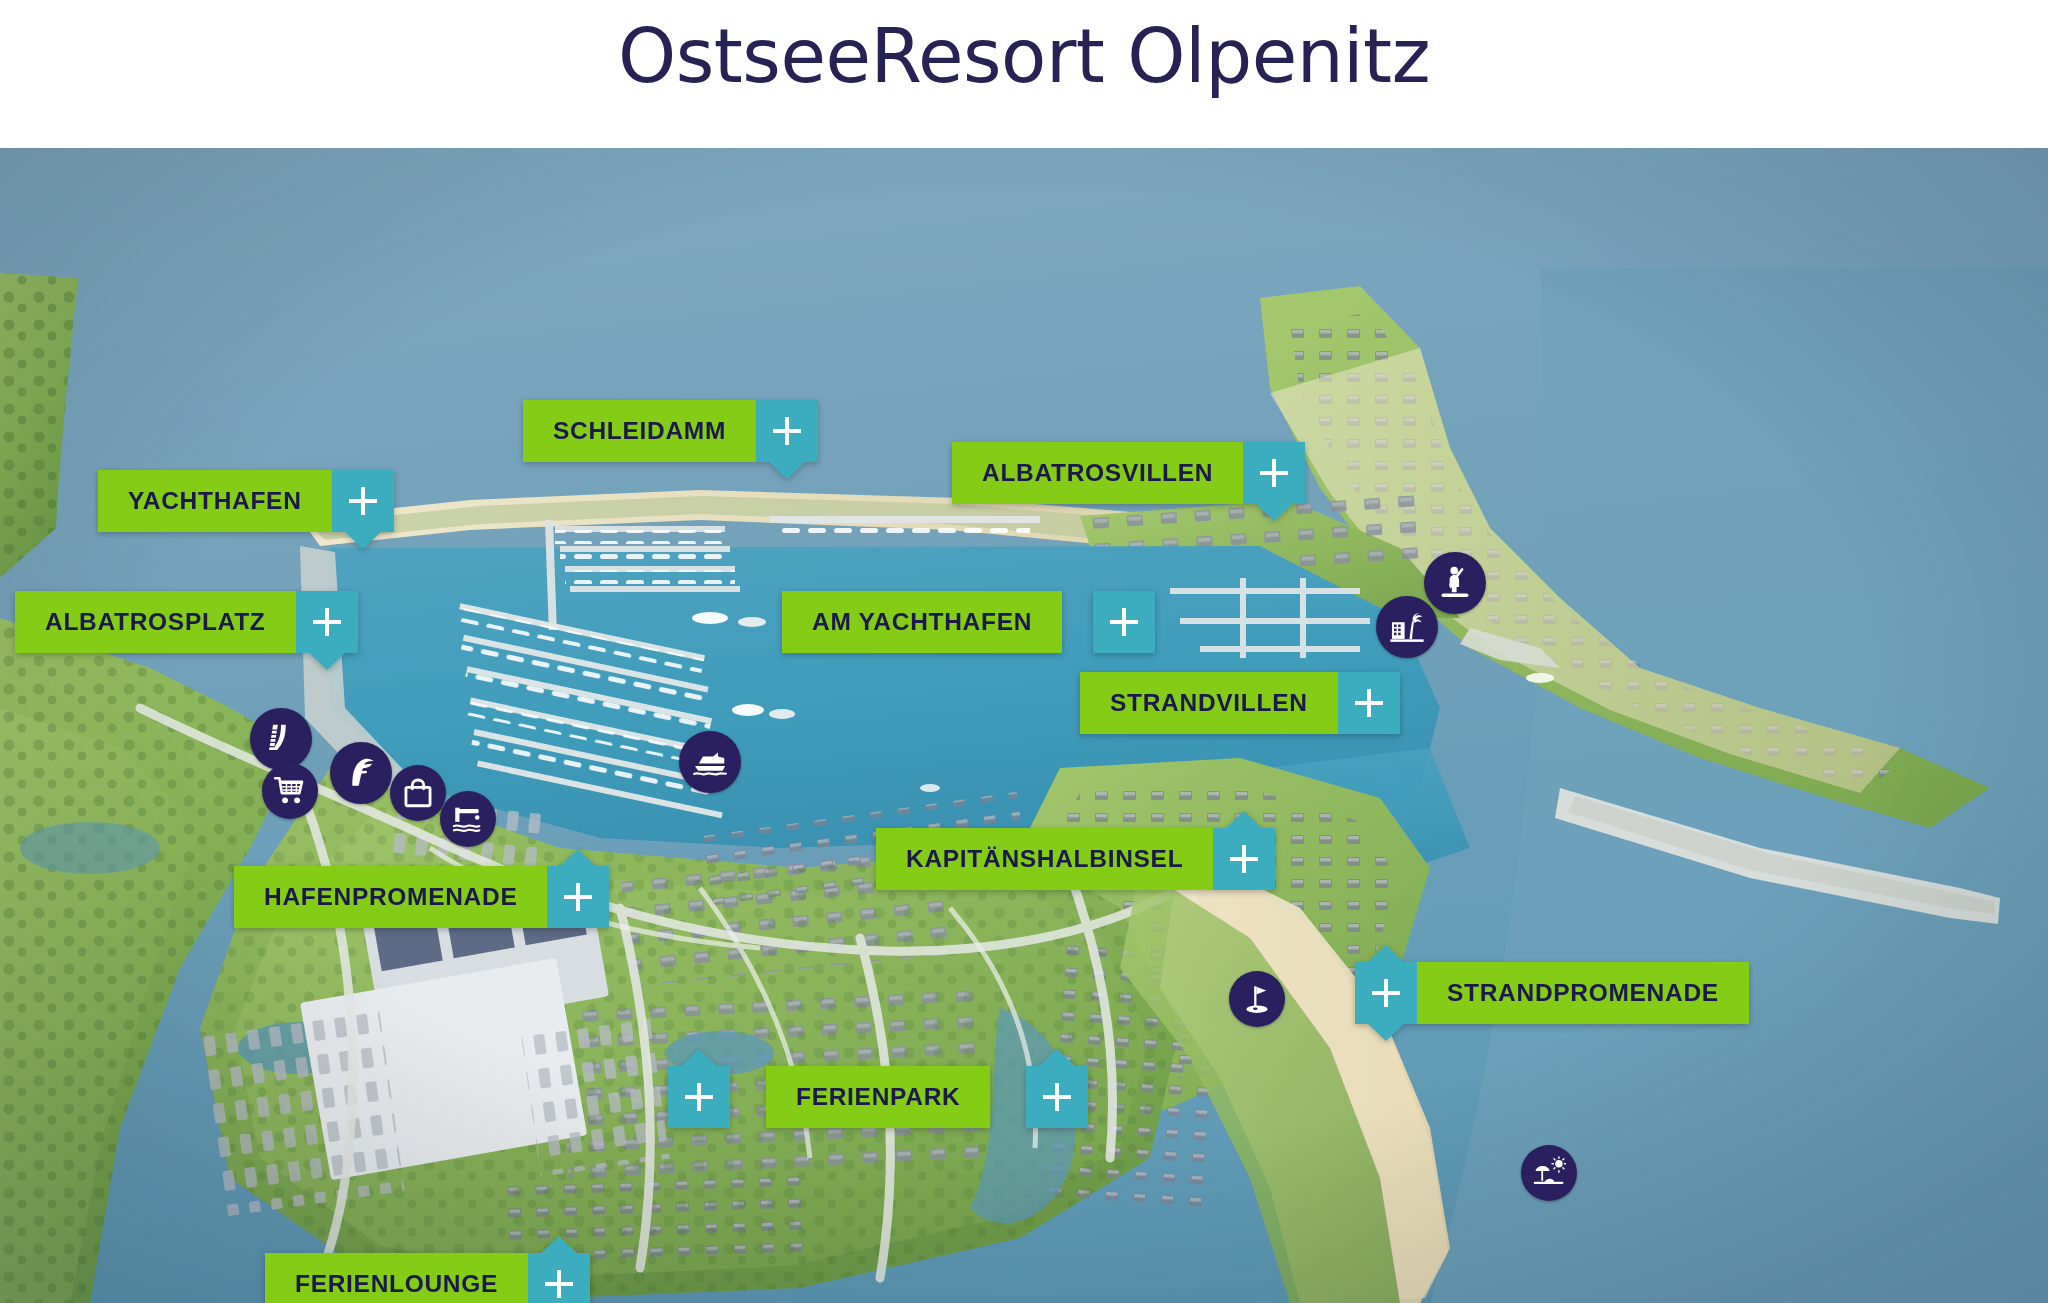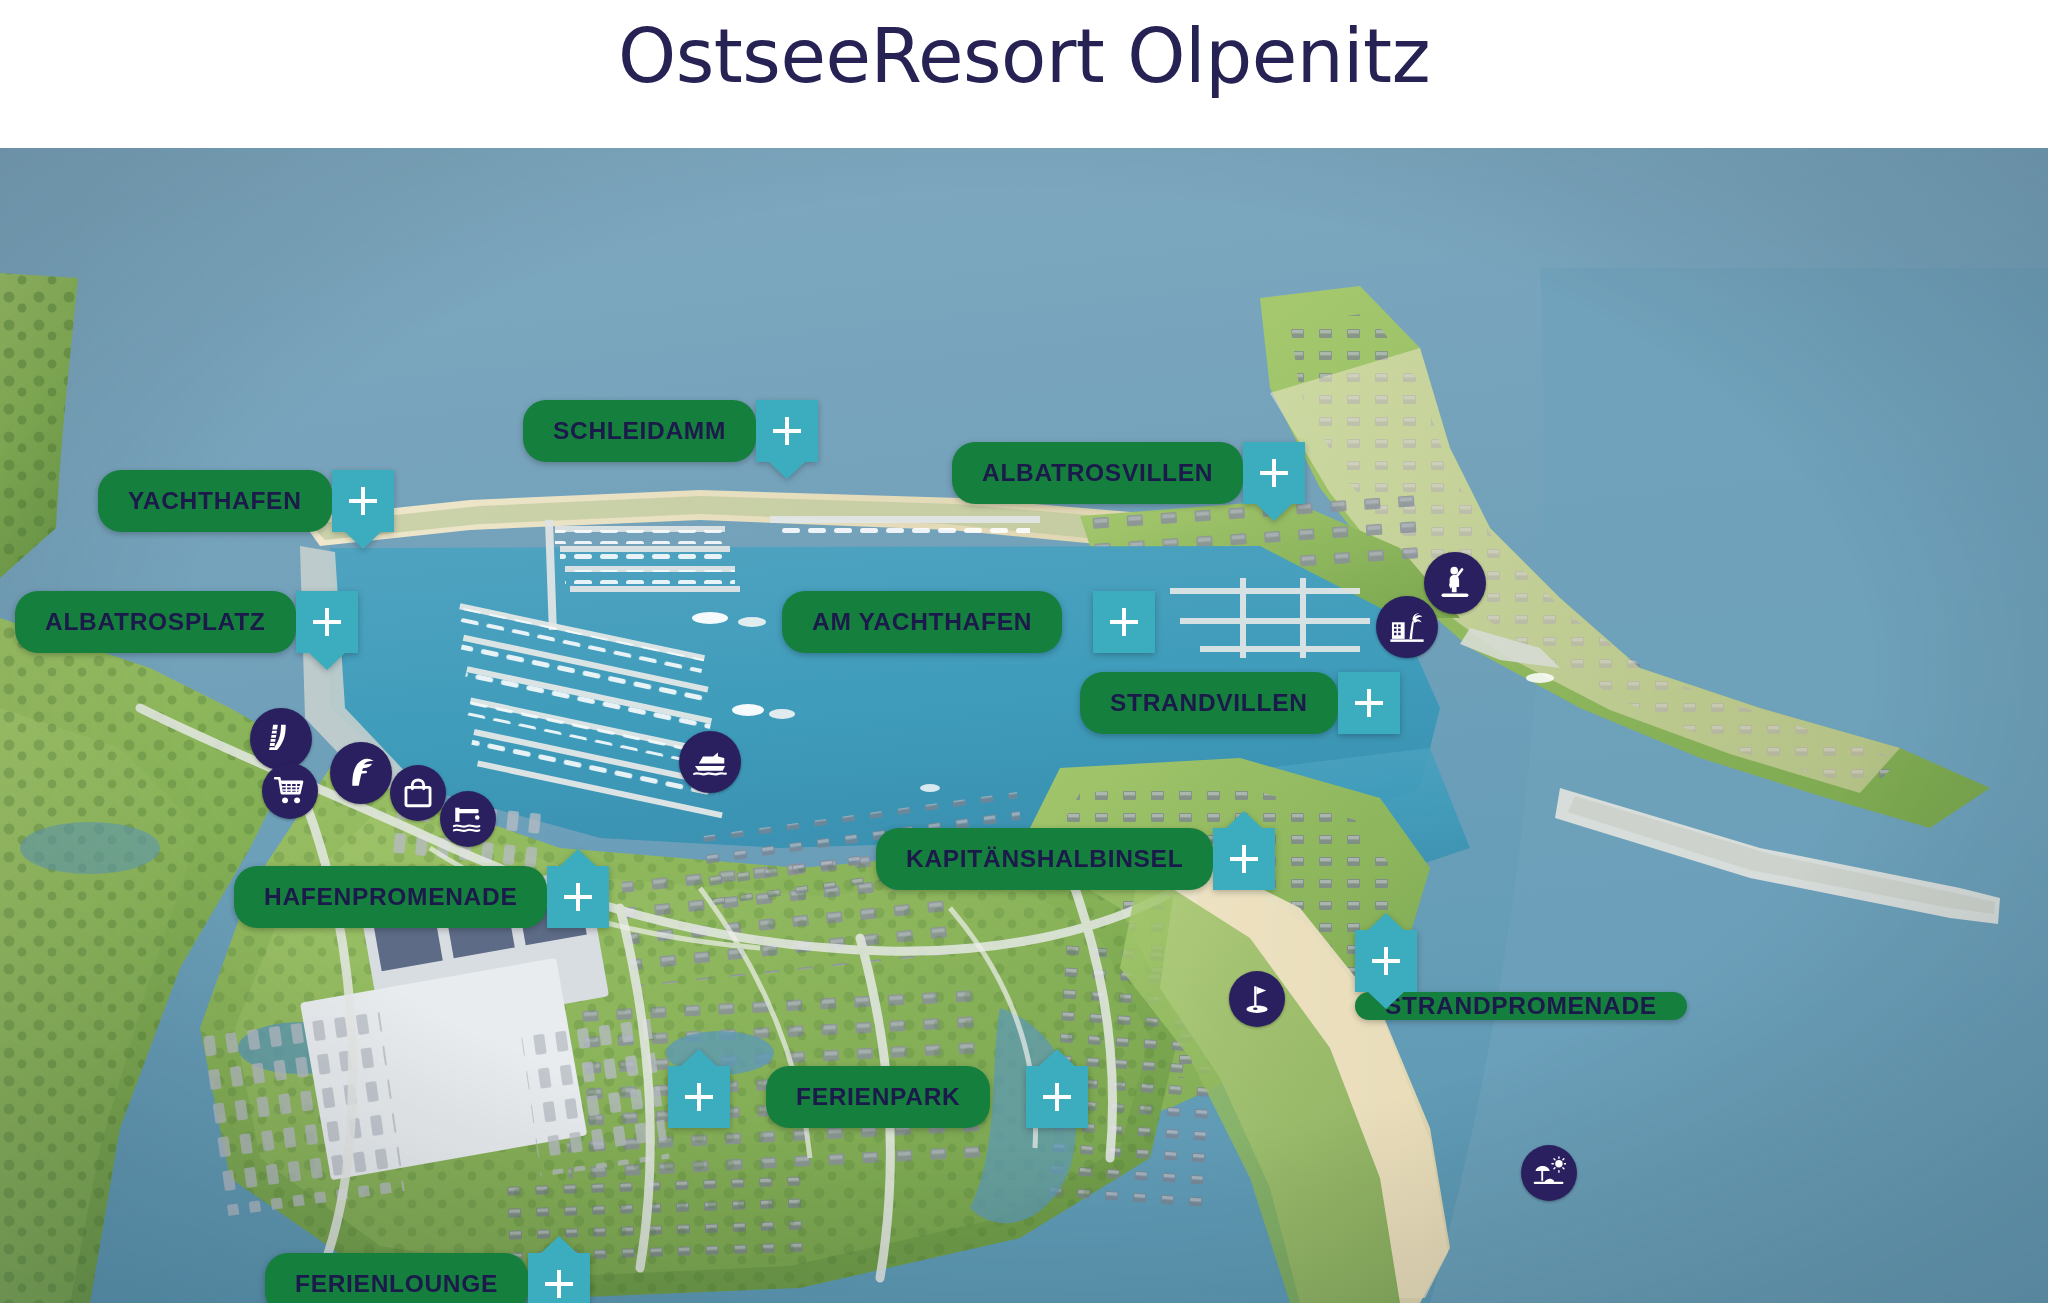--- a/index.html
+++ b/index.html
@@ -41,33 +41,32 @@
   
   .hotspot {
     position: absolute;
     display: flex;
     align-items: stretch;
     height: 62px;
     filter: drop-shadow(0 2px 3px rgba(0,0,0,0.25));
     z-index: 40;
   }
   .hs-text {
-    background: #15803d;
+    background: #84cc16;
     display: flex;
     align-items: center;
     justify-content: center;
     padding: 0 30px;
     height: 62px;
     color: #1b1a4b;
     font-size: 24.5px;
     font-weight: 700;
     letter-spacing: 0.7px;
     white-space: nowrap;
     font-family: "Liberation Sans", sans-serif;
-    border-radius: 23px;
   }
   .hs-plus {
     position: relative;
     width: 62px;
     height: 62px;
     background: #3cadbf;
     display: flex;
     align-items: center;
     justify-content: center;
     flex: 0 0 62px;
@@ -470,21 +469,21 @@
         </div>
     </div>
 
     <div class="hotspot" style="left:234px; top:718px;justify-content:center;">
       <div class="hs-text">HAFENPROMENADE</div>
       <div class="hs-plus">
           <span class="arrow-up"></span>
         </div>
     </div>
 
-    <div class="hotspot" style="left:1355px; top:782px;flex-direction:column;">
+    <div class="hotspot" style="left:1355px; top:814px;">
       <div class="hs-plus">
         <span class="arrow-up"></span>
         <span class="arrow-down"></span>
       </div>
       <div class="hs-text">STRANDPROMENADE</div>
     </div>
 
     <div class="hotspot" style="left:668px; top:918px;gap:36px;">
       <div class="hs-plus">
           <span class="arrow-up"></span>

